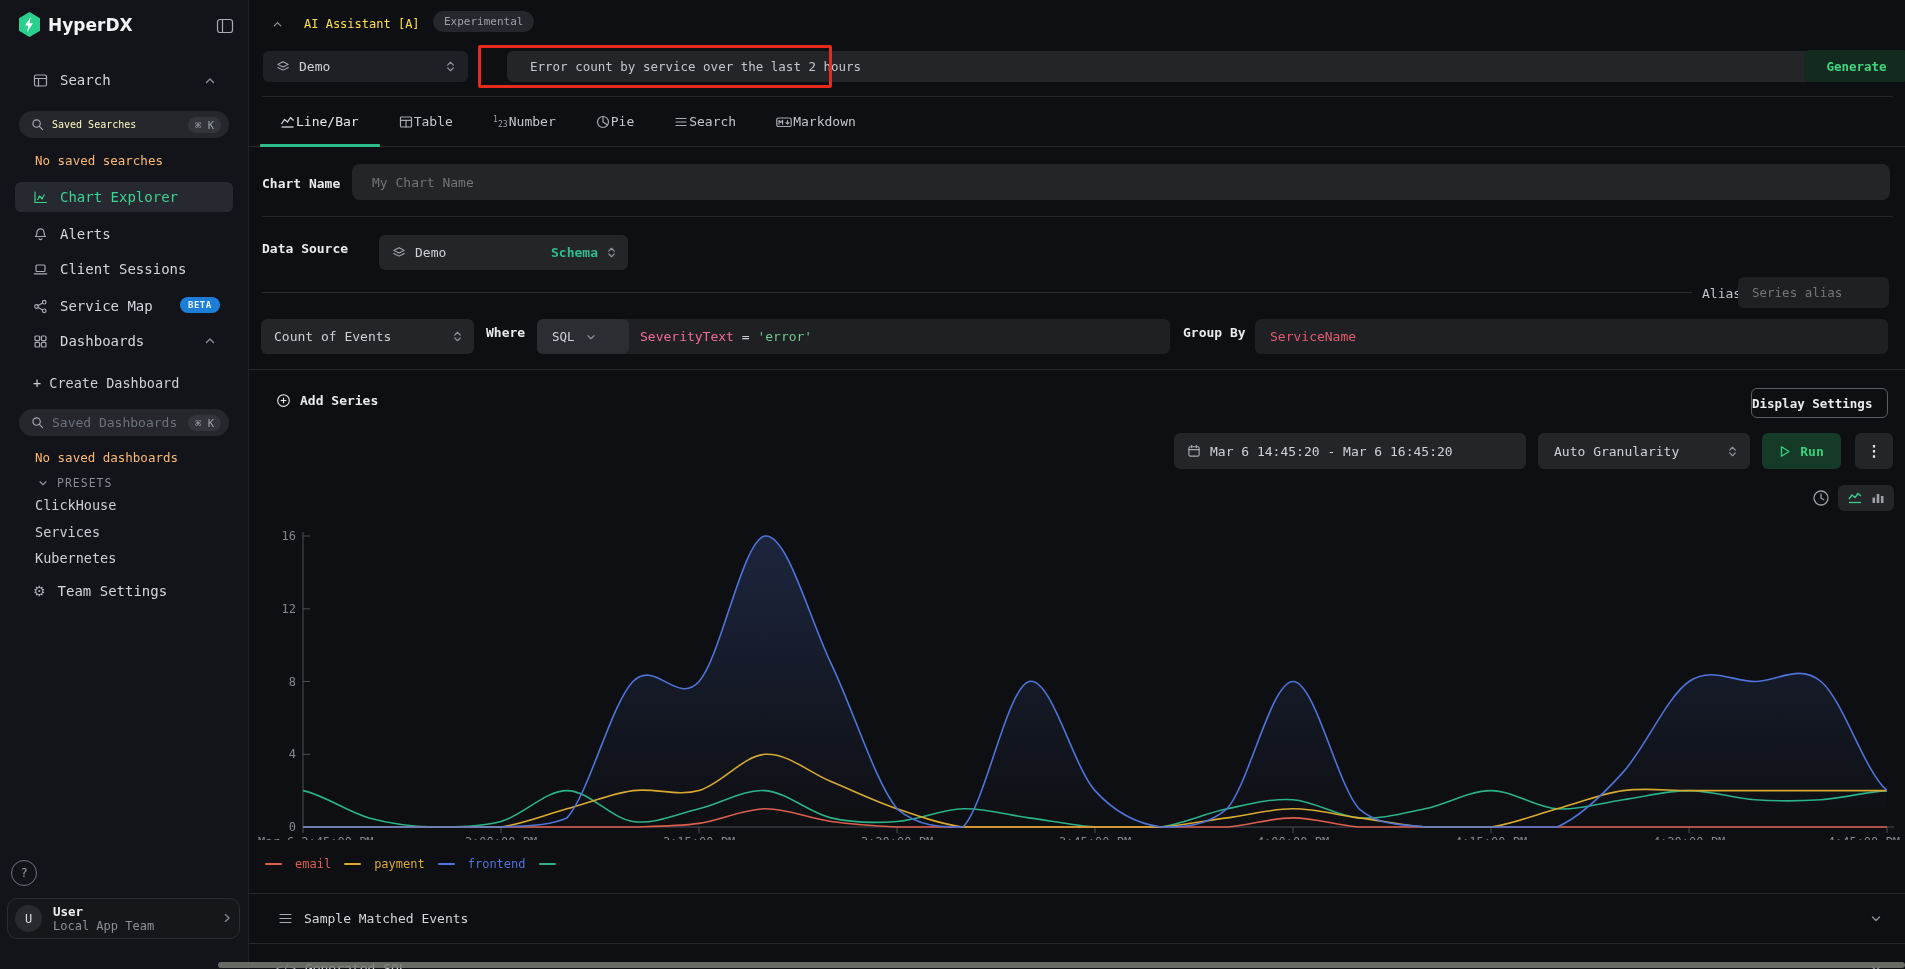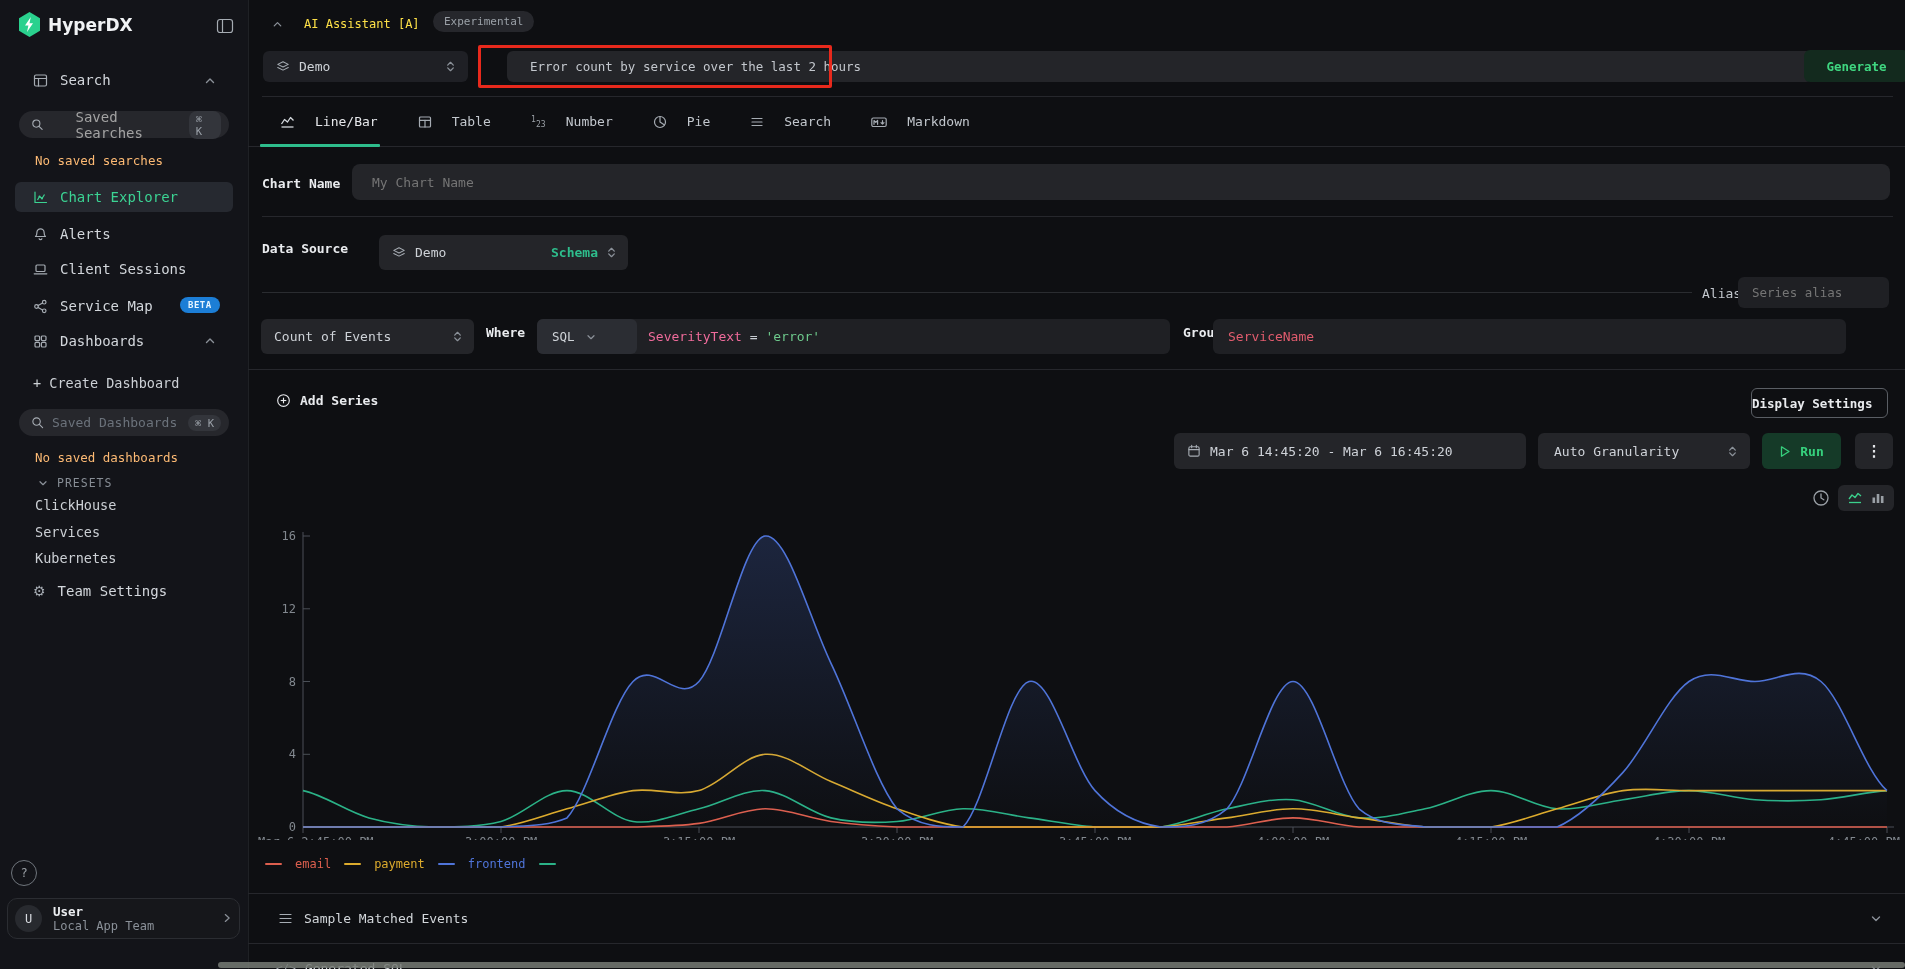--- a/index.html
+++ b/index.html
@@ -9,21 +9,21 @@
   .panel{background:#242529;border-radius:6px;}
   .lbl{font-weight:bold;color:#e9ebee;}
   .muted{color:#fdba74;}
   .ph{color:#5a6169;}
   .divider{position:absolute;height:1px;background:#26272c;}
   .sideitem{position:absolute;left:33px;display:flex;align-items:center;gap:12px;color:#d3d7dc;font-size:14px;cursor:pointer;}
   .pill{position:absolute;left:19px;width:210px;height:27px;background:#26272c;border-radius:14px;display:flex;align-items:center;padding:0 8px 0 12px;box-sizing:border-box;}
   .kbd{margin-left:auto;background:#33353b;border-radius:8px;font-size:10.5px;color:#9aa0a8;padding:2px 7px;}
   .chev{stroke:#8b9199;fill:none;stroke-width:1.4;stroke-linecap:round;stroke-linejoin:round;}
   .icon{stroke:#a6acb3;fill:none;stroke-width:1.2;stroke-linecap:round;stroke-linejoin:round;}
-  .tab{display:flex;align-items:center;gap:20px;color:#c2c7cd;cursor:pointer;}
+  .tab{display:flex;align-items:center;gap:1px;color:#c2c7cd;cursor:pointer;}
   .ax{fill:#82888f;font-size:12px;font-family:"DejaVu Sans Mono","Liberation Mono",monospace;}
   input{font-family:inherit;}
 </style>
 </head>
 <body>
 
 <div class="abs" style="left:0;top:0;width:248px;height:969px;background:#131419;border-right:1px solid #1f2125;">
 
   <svg class="abs" style="left:16px;top:11px;" width="27" height="27" viewBox="0 0 27 27">
     <polygon points="13.5,1 24,7.2 24,19.8 13.5,26 3,19.8 3,7.2" fill="#2ad18e"></polygon>
@@ -45,21 +45,21 @@
   </div>
   <svg class="abs" style="left:203px;top:74px;" width="14" height="14" viewBox="0 0 14 14">
       <path d="M3.5,8.5 7,5 10.5,8.5" class="chev"></path>
     </svg>
 
   <div class="pill" style="top:111px;">
     <svg width="13" height="13" viewBox="0 0 14 14" style="margin-right:8px;">
         <circle cx="6" cy="6" r="4" class="icon"></circle>
         <line x1="9" y1="9" x2="12.5" y2="12.5" class="icon"></line>
       </svg>
-    <span class="ph" style="font-size:14px;color:#a3a3a3;margin-left:24px;">Saved Searches</span>
+    <span class="ph" style="font-size:10px;color:#fef9c3;">Saved Searches</span>
     <span class="kbd">⌘ K</span>
   </div>
   <div class="abs muted" style="left:35px;top:153px;font-size:12.5px;">No saved searches</div>
 
   <div class="abs" style="left:15px;top:182px;width:218px;height:30px;background:#262930;border-radius:6px;display:flex;align-items:center;gap:12px;padding-left:18px;box-sizing:border-box;cursor:pointer;">
     <svg width="15" height="15" viewBox="0 0 15 15">
       <path d="M2,2 V12.5 H13.5" stroke="#3bd392" fill="none" stroke-width="1.2" stroke-linecap="round"></path>
       <polyline points="4.5,10 6.5,6.5 9,8.5 11.5,4.5" stroke="#3bd392" fill="none" stroke-width="1.2" stroke-linejoin="round"></polyline>
       <circle cx="6.5" cy="6.5" r="1" fill="#3bd392"></circle>
         <circle cx="9" cy="8.5" r="1" fill="#3bd392"></circle>
@@ -261,34 +261,34 @@
 
 <div class="abs panel row" style="left:261px;top:319px;width:213px;height:35px;cursor:pointer;">
   <span style="margin-left:13px;color:#ced2d7;">Count of Events</span>
   <svg style="margin-left:auto;margin-right:10px;" width="13" height="13" viewBox="0 0 14 14">
       <path d="M4,5.5 7,2.5 10,5.5" class="chev"></path>
       <path d="M4,8.5 7,11.5 10,8.5" class="chev"></path>
     </svg>
 </div>
 <div class="abs lbl" style="left:486px;top:325px;font-size:13px;">Where</div>
 <div class="abs row" style="left:537px;top:319px;width:633px;height:35px;background:#1f2024;border-radius:6px;">
-  <div class="row" style="width:100px;height:35px;background:#2b2d33;border-radius:6px;cursor:pointer;">
+  <div class="row" style="width:92px;height:35px;background:#2b2d33;border-radius:6px;cursor:pointer;">
     <span style="margin-left:15px;font-size:12.5px;color:#d0d4d9;">SQL</span>
     <svg style="margin-left:10px;" width="12" height="12" viewBox="0 0 14 14">
         <path d="M3.5,5.5 7,9 10.5,5.5" class="chev"></path>
       </svg>
   </div>
   <div style="margin-left:11px;font-size:13px;">
     <span style="color:#ef6b9b;">SeverityText</span>
     <span style="color:#c9ced4;">=</span>
     <span style="color:#6dc98c;">'error'</span>
   </div>
 </div>
 <div class="abs lbl" style="left:1183px;top:325px;font-size:13px;">Group By</div>
-<div class="abs row" style="left:1213px;top:319px;width:633px;height:35px;background:#1f2024;border-radius:6px;">
+<div class="abs row" style="left:1255px;top:319px;width:633px;height:35px;background:#1f2024;border-radius:6px;">
   <span style="margin-left:15px;font-size:13px;color:#e25c6e;">ServiceName</span>
 </div>
 
 <div class="divider" style="left:248px;top:369px;width:1657px;"></div>
 
 <div class="abs row" style="left:276px;top:393px;gap:9px;cursor:pointer;">
   <svg width="15" height="15" viewBox="0 0 16 16">
       <circle cx="8" cy="8" r="6.2" stroke="#e9ebee" fill="none" stroke-width="1.2"></circle>
       <line x1="8" y1="5" x2="8" y2="11" stroke="#e9ebee" stroke-width="1.2"></line>
       <line x1="5" y1="8" x2="11" y2="8" stroke="#e9ebee" stroke-width="1.2"></line>

